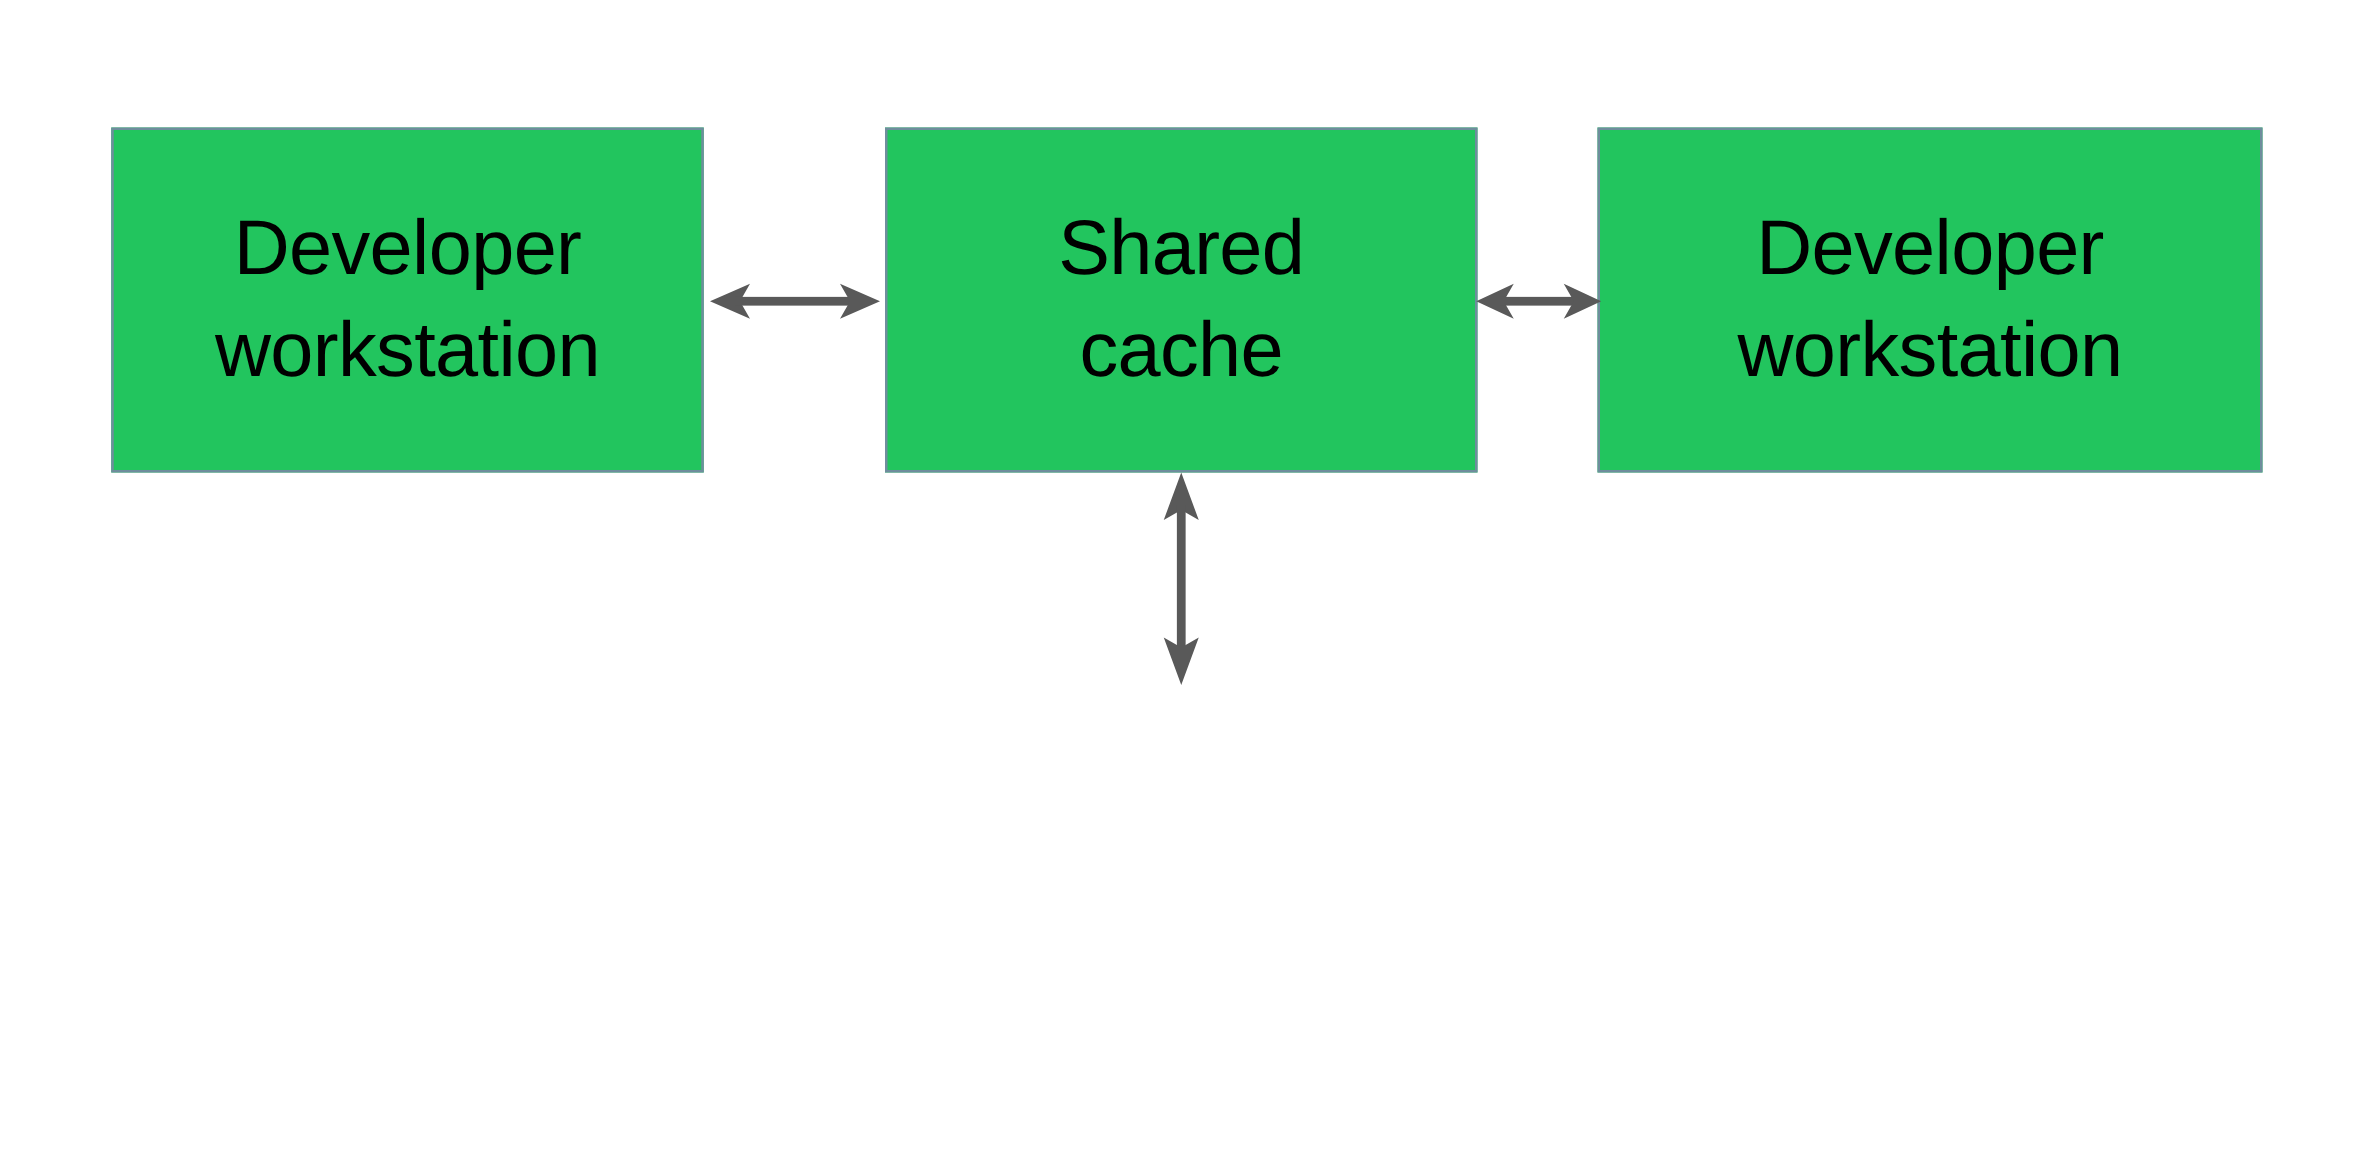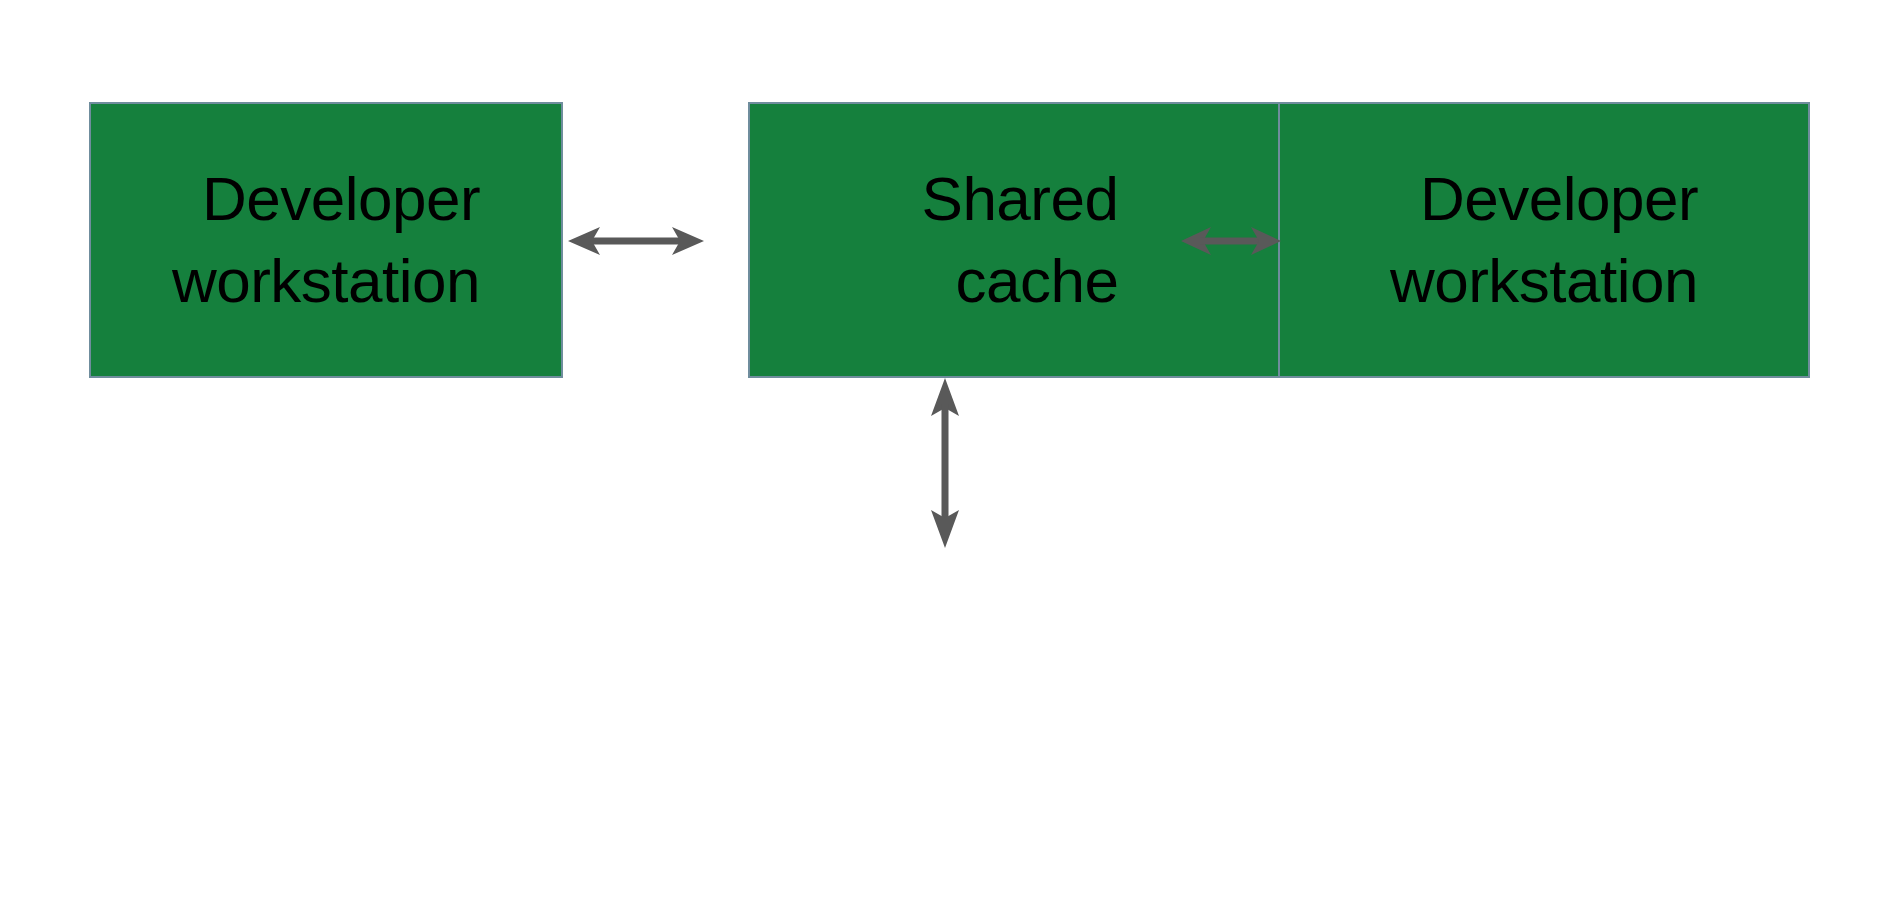--- a/index.html
+++ b/index.html
@@ -13,39 +13,39 @@
   #canvas {
     position: relative;
     width: 1900px;
     height: 922px;
     background: #ffffff;
     overflow: hidden;
   }
   .node {
     position: absolute;
     box-sizing: border-box;
-    background: #15803d;
+    background: #22c55e;
     border: 2px solid #6f8d9d;
     display: flex;
     align-items: center;
     justify-content: center;
-    text-align: right;
+    text-align: center;
   }
   .node-label {
     font-family: "Liberation Sans", sans-serif;
     font-size: 62px;
     line-height: 1.32;
     color: #000000;
     letter-spacing: -0.5px;
     white-space: pre-line;
     padding: 0 10px;
   }
   
   #node-dev-left   { left: 89px;   top: 102px; width: 474px; height: 276px; }
-  #node-shared     { left: 708px;  top: 102px; width: 544px; height: 276px; margin-left: 40px; }
+  #node-shared     { left: 708px;  top: 102px; width: 474px; height: 276px; }
   #node-dev-right  { left: 1278px; top: 102px; width: 532px; height: 276px; }
   #node-ci         { left: 708px;  top: 545px; width: 474px; height: 278px; }
 
   .connector {
     position: absolute;
     overflow: visible;
   }
   #conn-left   { left: 558px;  top: 215px; width: 156px; height: 52px; }
   #conn-right  { left: 1177px; top: 215px; width: 108px; height: 52px; }
   #conn-bottom { left: 918px;  top: 372px; width: 54px;  height: 180px; }

